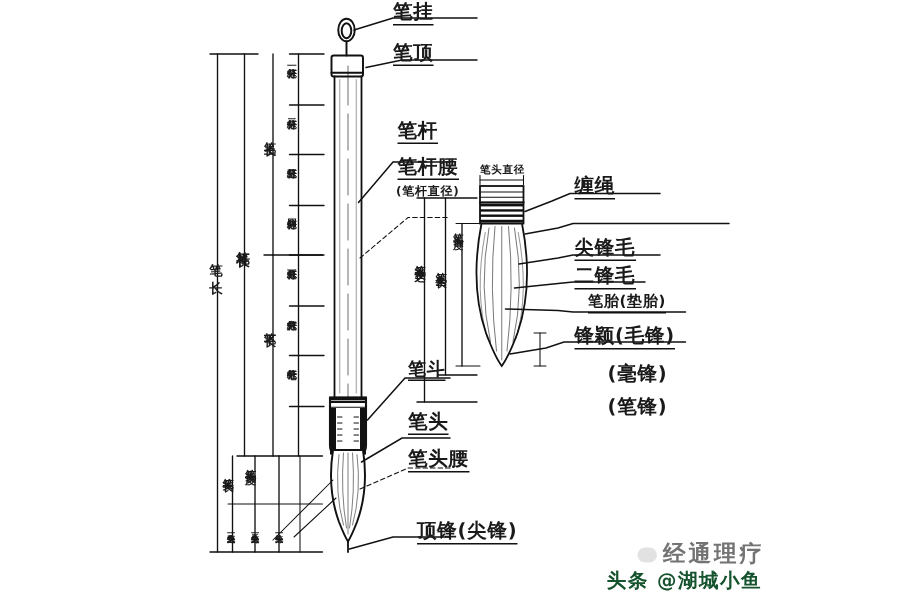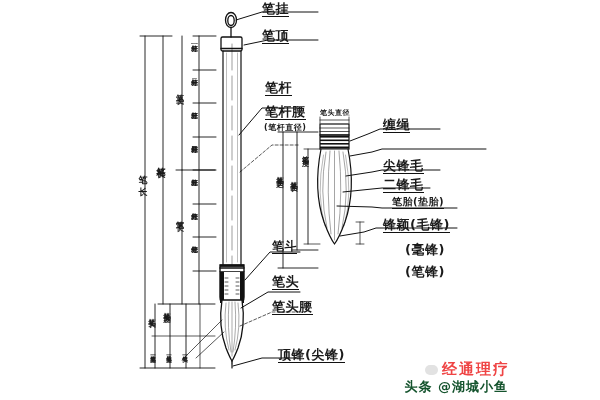--- a/index.html
+++ b/index.html
@@ -33,21 +33,21 @@
     white-space:nowrap;
     line-height:1;
     letter-spacing:1px;
   }
   .tiny{font-size:6.5px;letter-spacing:0px;}
   .xtiny{font-size:5.5px;letter-spacing:0px;}
 
   
   #wm-faint{
     position:absolute;right:8px;top:360px;
-    font-size:15px;color:#ef4444;font-weight:700;letter-spacing:2px;
+    font-size:15px;color:#737373;font-weight:700;letter-spacing:2px;
     font-family:"DejaVu Sans","Liberation Sans",sans-serif;
     white-space:nowrap;
   }
   #wm-faint .bubble{
     display:inline-block;width:13px;height:10px;border-radius:6px;
     background:#e2e2e2;margin-right:4px;vertical-align:middle;
   }
   #wm-main{
     position:absolute;right:10px;top:378px;
     font-size:13px;color:#14532d;font-weight:700;letter-spacing:1px;

